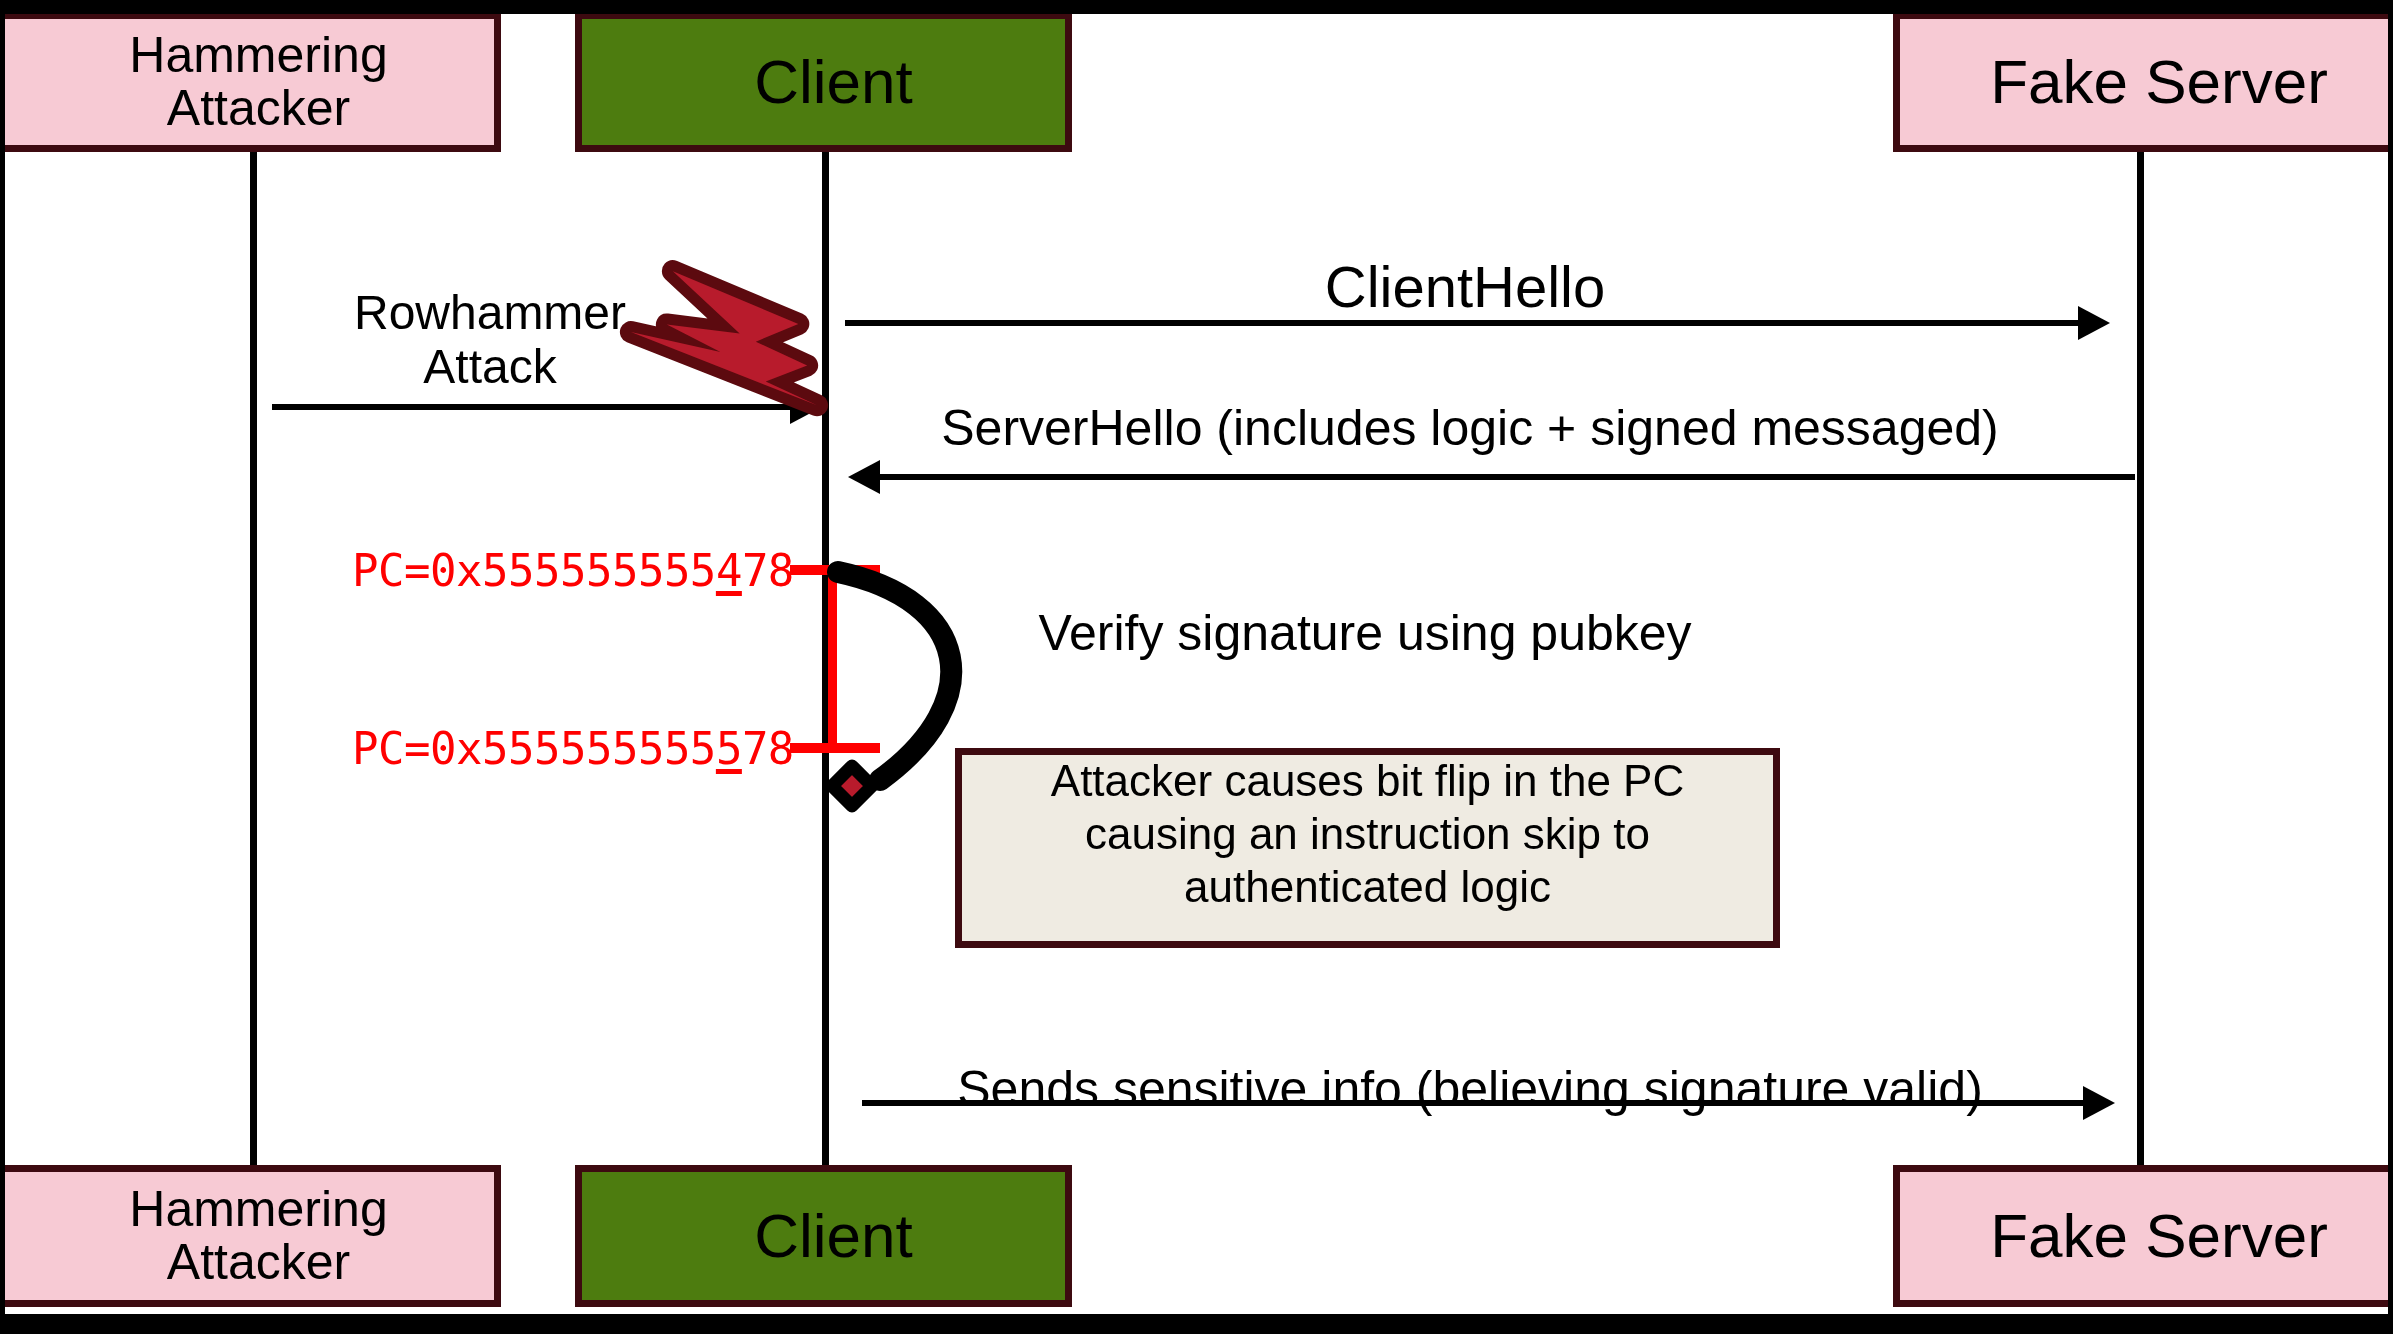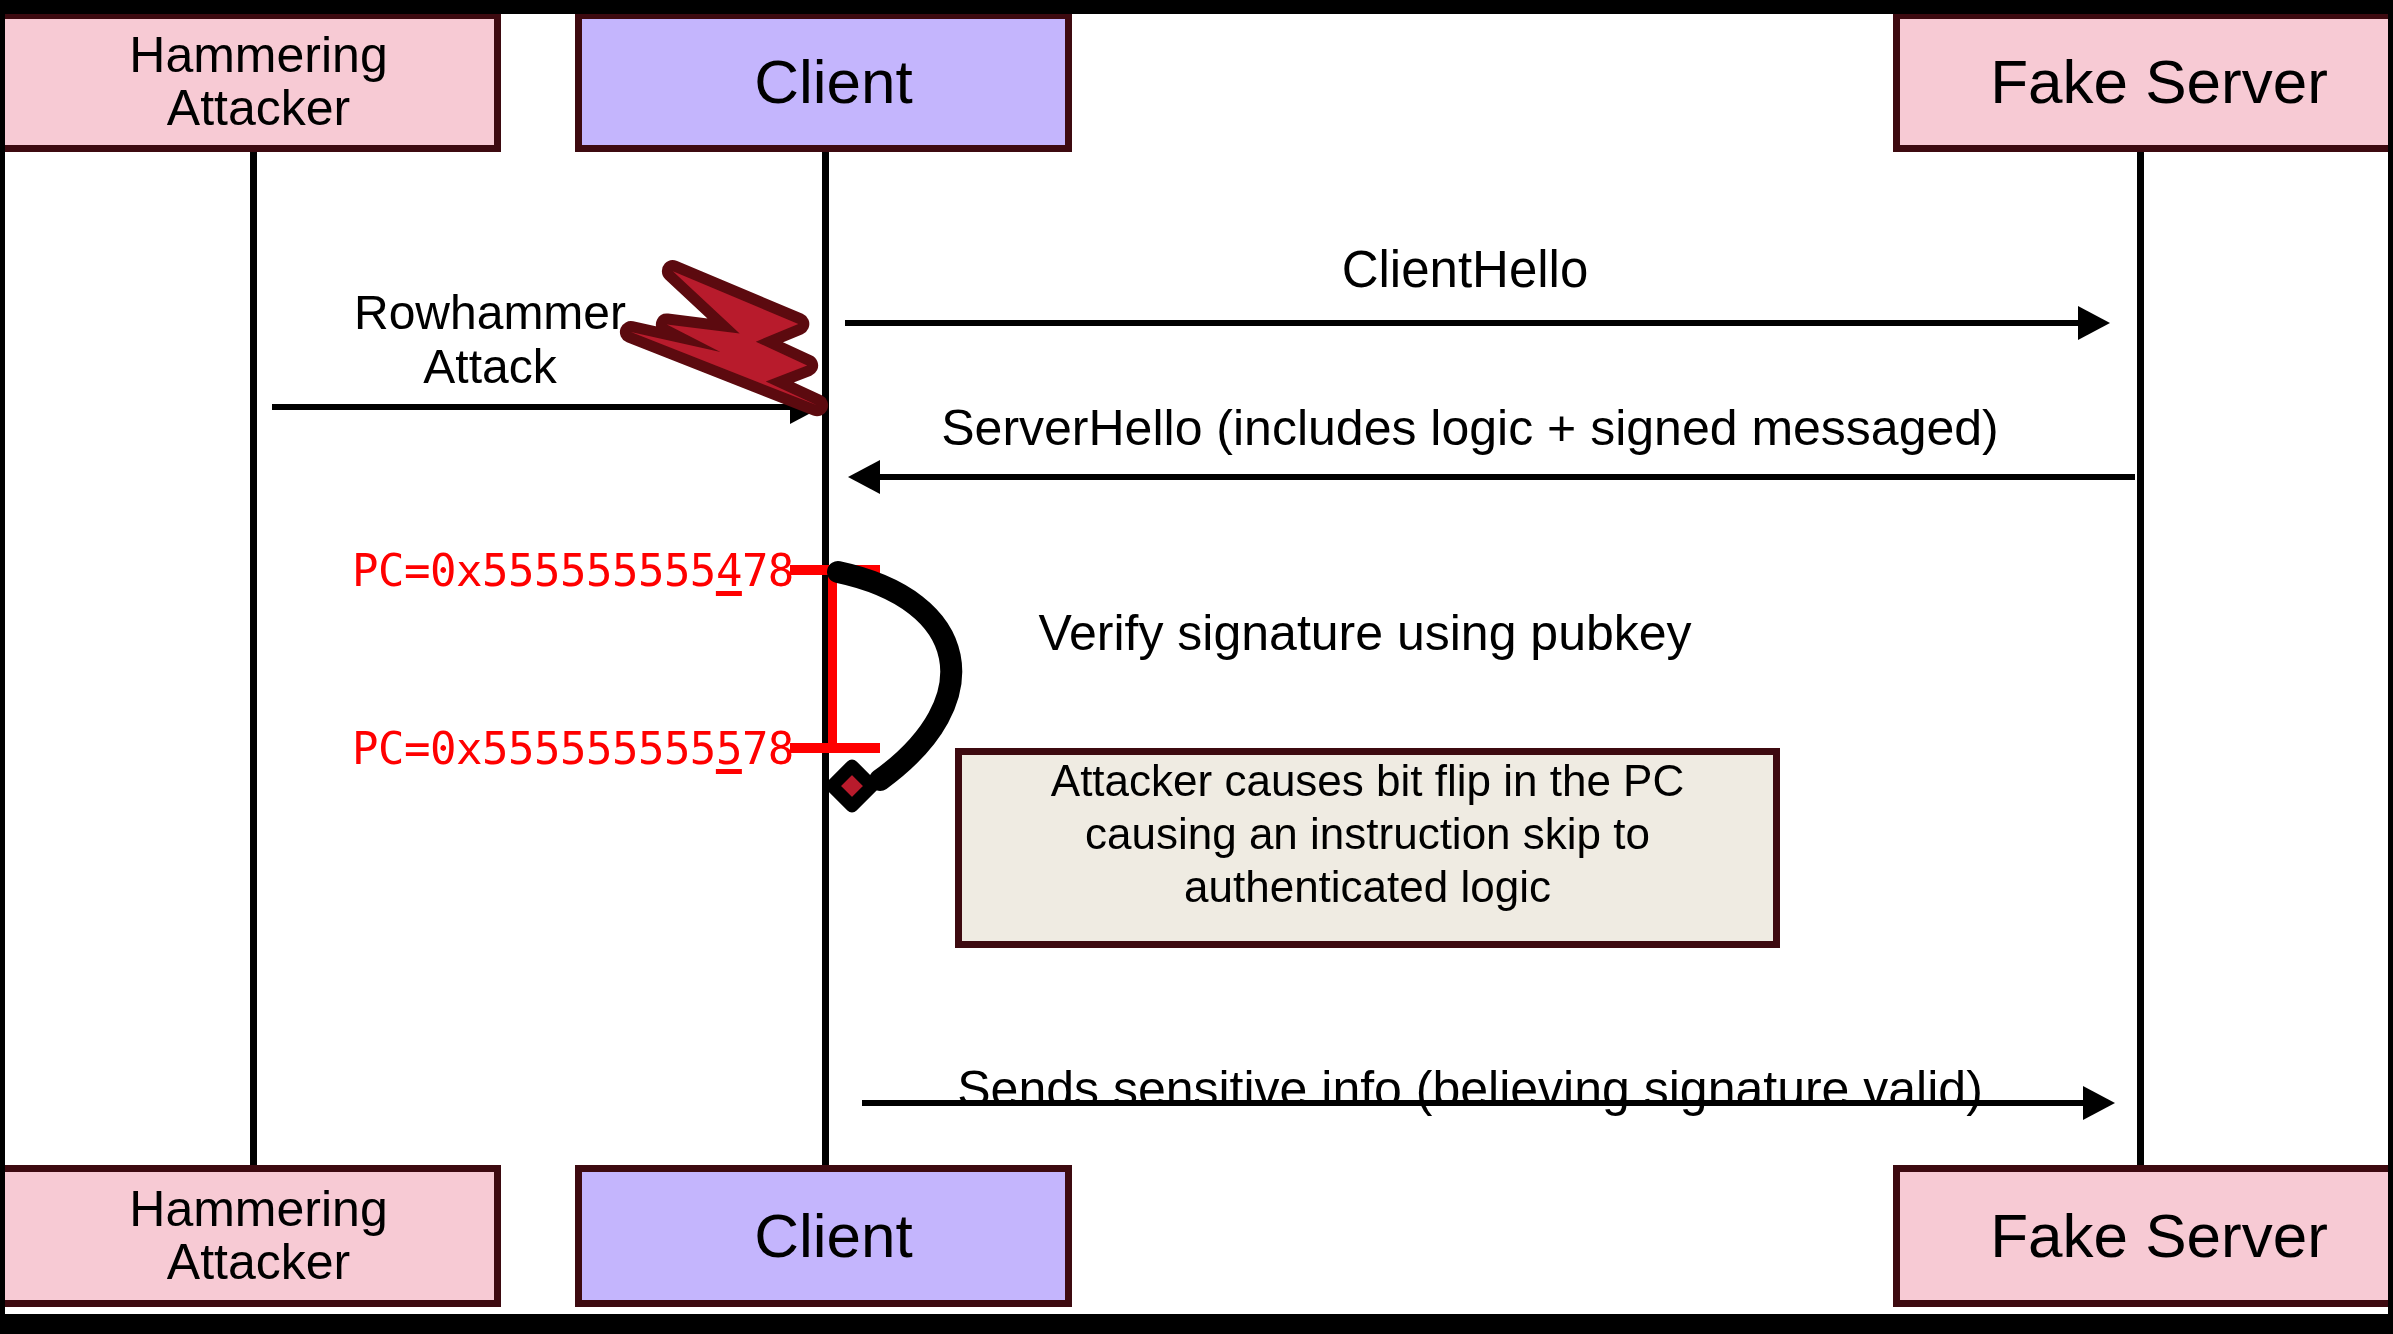--- a/index.html
+++ b/index.html
@@ -36,21 +36,21 @@
     box-sizing: border-box;
     border: 7px solid #3D0A10;
     display: flex;
     align-items: center;
     justify-content: center;
     text-align: center;
     line-height: 1.06;
     color: #000000;
   }
   .actor-box.pink  { background: #F7CAD4; }
-  .actor-box.blue  { background: #c4b5fd; text-align: center; }
+  .actor-box.blue  { background: #4d7c0f; text-align: center; }
   .actor-label {
     display: block;
     white-space: pre-line;
     padding: 0 4px;
     margin-left: 20px;
   }
   
   .lifeline {
     position: absolute;
     width: 7px;
@@ -146,21 +146,21 @@
 
   <div class="actor-box pink" style="left:1893px; top:12px; width:512px; height:140px; font-size:62px;">
     <span class="actor-label">Fake Server</span>
   </div>
 
   <div class="msg-label two-line" style="left:310px; top:286px; width:360px; font-size:48px;">Rowhammer
 Attack</div>
   <div class="msg-line" style="left:272px; top:404px; width:525px;"></div>
   <div class="arrowhead right" style="left:790px; top:390px;"></div>
 
-  <div class="msg-label" style="left:825px; top:241px; width:1280px; font-size:51px;">ClientHello</div>
+  <div class="msg-label" style="left:825px; top:255px; width:1280px; font-size:58px;">ClientHello</div>
   <div class="msg-line" style="left:845px; top:320px; width:1240px;"></div>
   <div class="arrowhead right" style="left:2078px; top:306px;"></div>
 
   <div class="msg-label" style="left:825px; top:400px; width:1290px; font-size:50px;">ServerHello (includes logic + signed messaged)</div>
   <div class="msg-line" style="left:880px; top:474px; width:1255px;"></div>
   <div class="arrowhead left" style="left:848px; top:460px;"></div>
 
   <div class="msg-label" style="left:985px; top:605px; width:760px; font-size:50px;">Verify signature using pubkey</div>
 
   <div class="pc-bracket-stem" style="left:828px; top:565px; height:188px;"></div>

